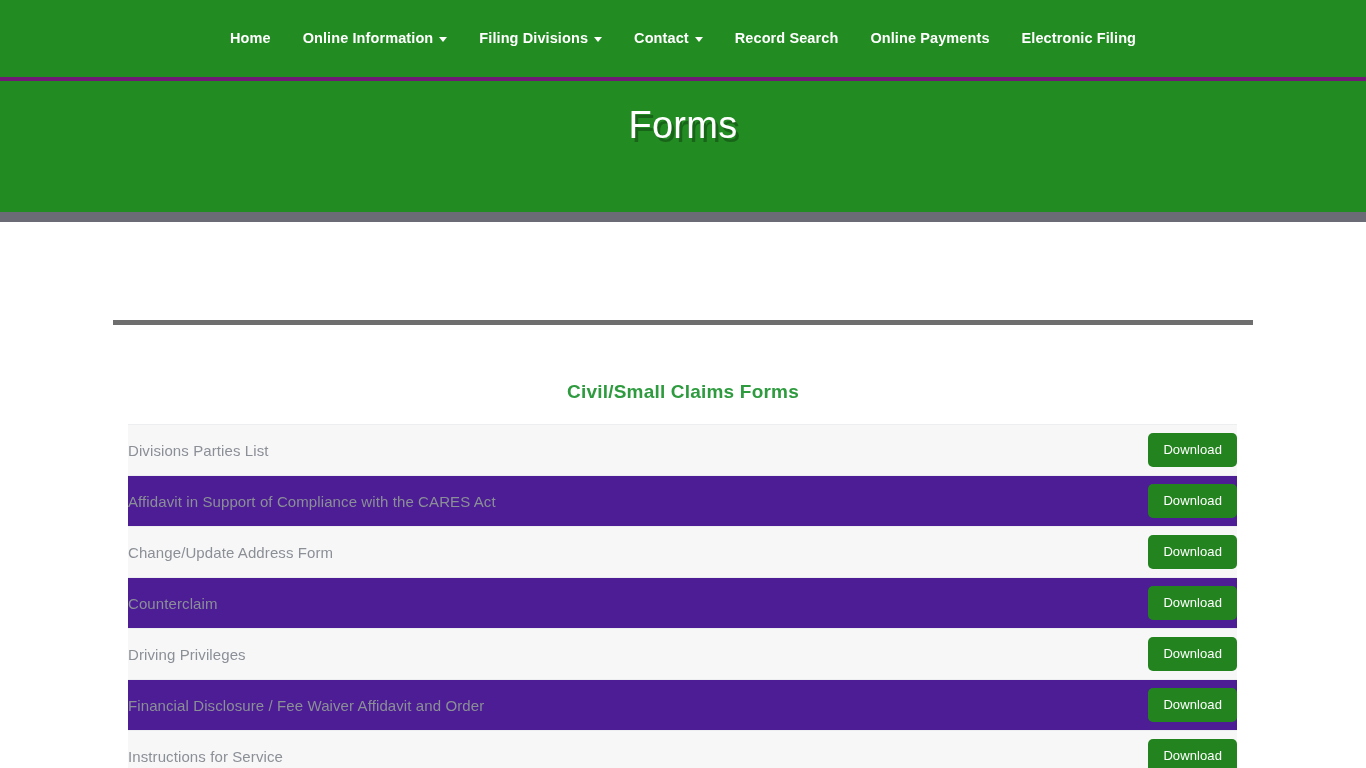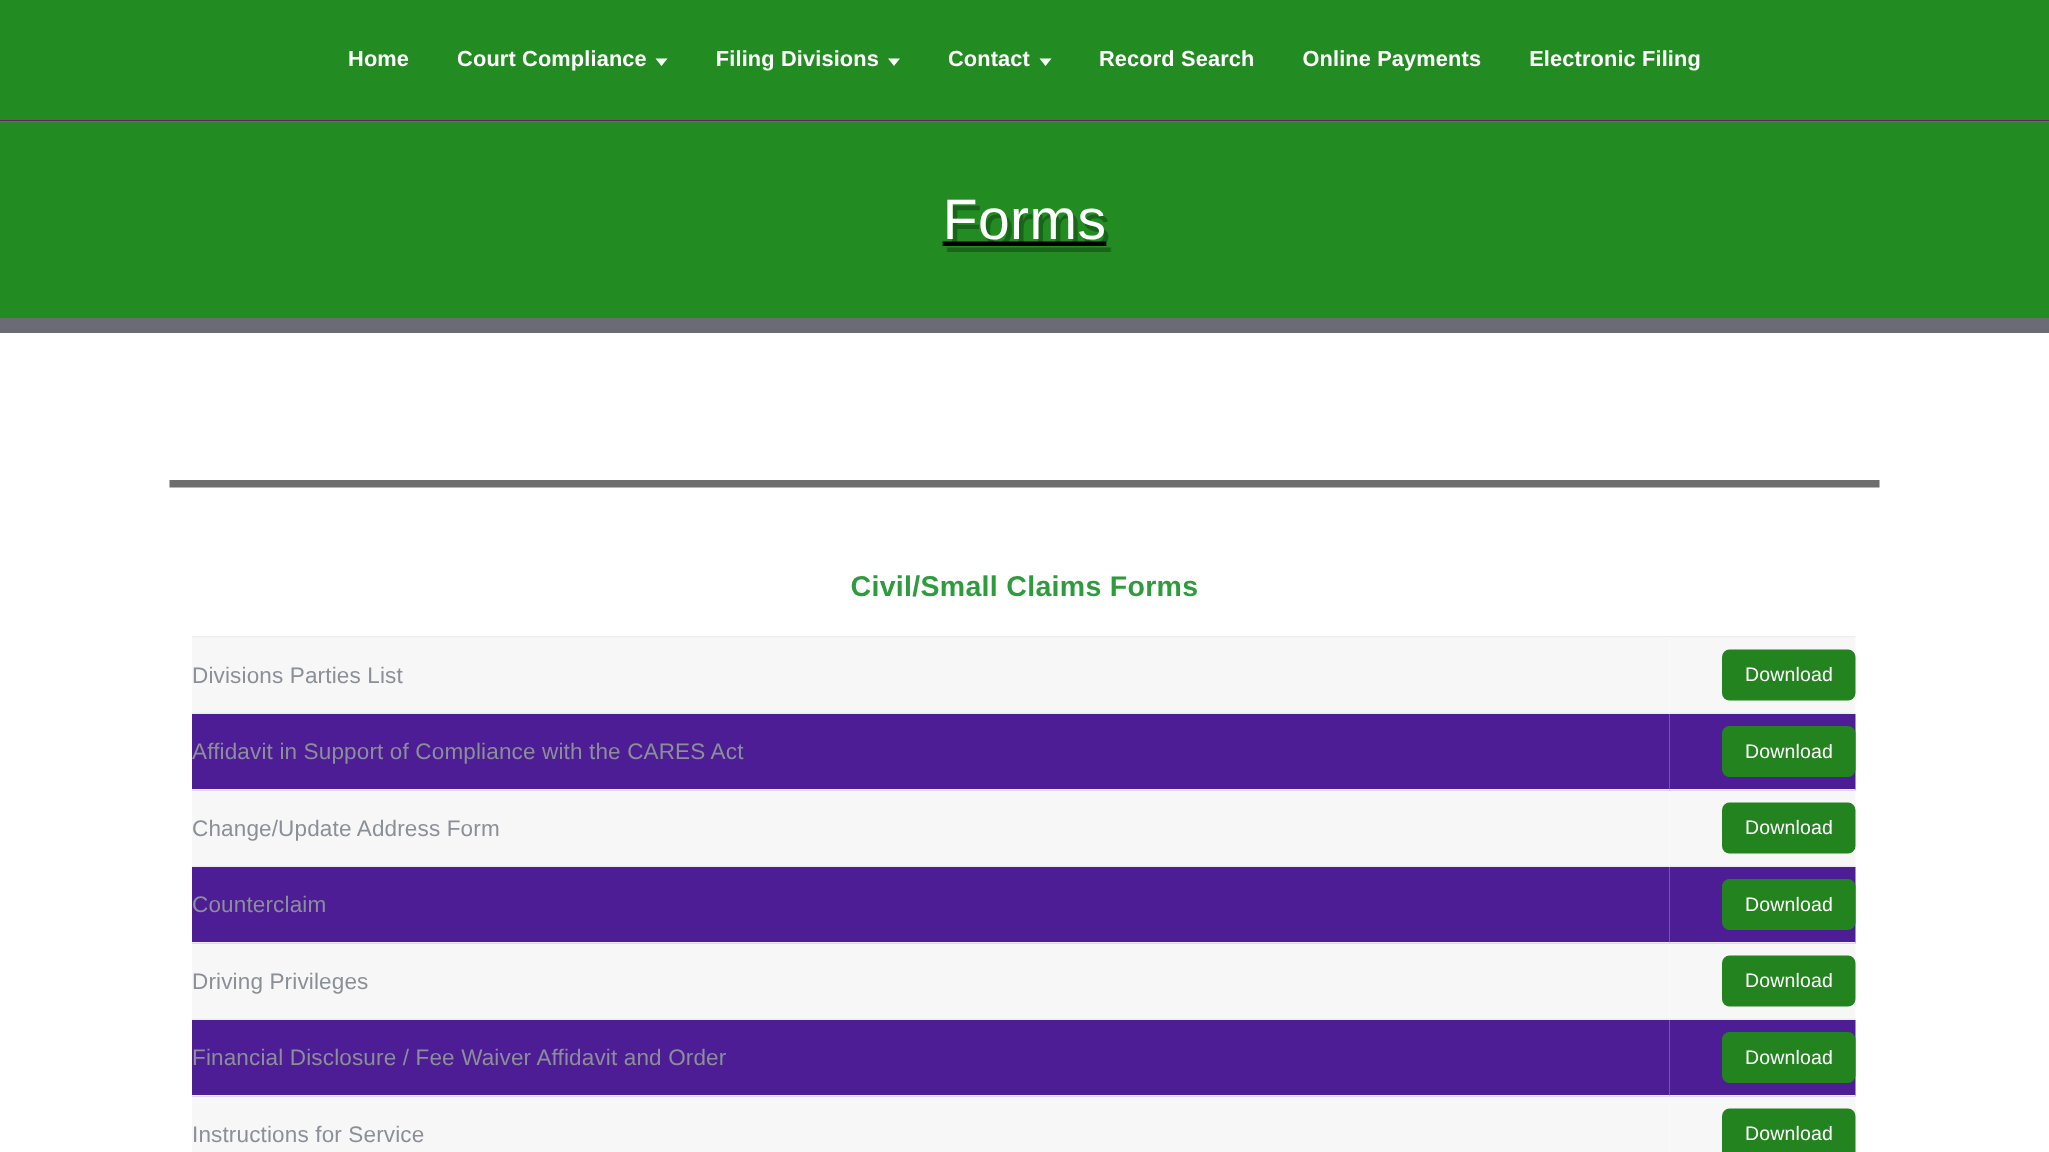--- a/index.html
+++ b/index.html
@@ -16,21 +16,21 @@
     -webkit-font-smoothing: antialiased;
   }
 
   
   .navbar {
     height: 81px;
     background: #228b22;
     display: flex;
     align-items: center;
     justify-content: center;
-    border-bottom: 1px solid #701a75;
+    border-bottom: 4px solid #701a75;
     box-sizing: border-box;
   }
   .nav-list {
     display: flex;
     align-items: center;
     list-style: none;
     margin: 0;
     padding: 0;
   }
   .nav-item {
@@ -55,24 +55,22 @@
     border-top: 5px solid #ffffff;
     position: relative;
     top: 1px;
   }
 
   
   .banner {
     height: 131px;
     background: #228b22;
     display: flex;
-    align-items: center;
     justify-content: center;
     box-sizing: border-box;
-    text-decoration: underline;
   }
   .banner-title {
     color: #ffffff;
     font-size: 38px;
     font-weight: 400;
     letter-spacing: .3px;
     text-shadow: 3px 4px 0 rgba(0, 0, 0, .28);
     line-height: 1;
   }
   .banner-rule {
@@ -155,21 +153,21 @@
 </style>
 </head>
 <body>
 
 <div class="navbar">
   <ul class="nav-list" id="nav-list">
       <li class="nav-item">
         <span>Home</span>
       </li>
       <li class="nav-item">
-        <span>Court Compliance</span>
+        <span>Online Information</span>
         <span class="caret"></span>
       </li>
       <li class="nav-item">
         <span>Filing Divisions</span>
         <span class="caret"></span>
       </li>
       <li class="nav-item">
         <span>Contact</span>
         <span class="caret"></span>
       </li>

